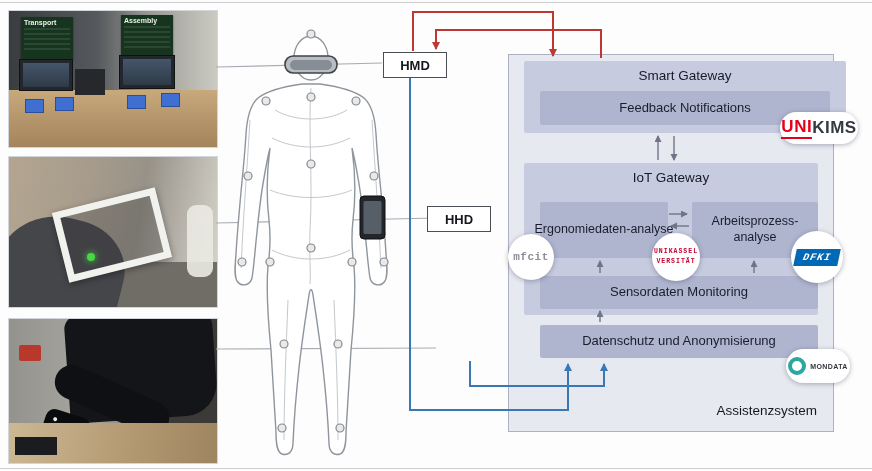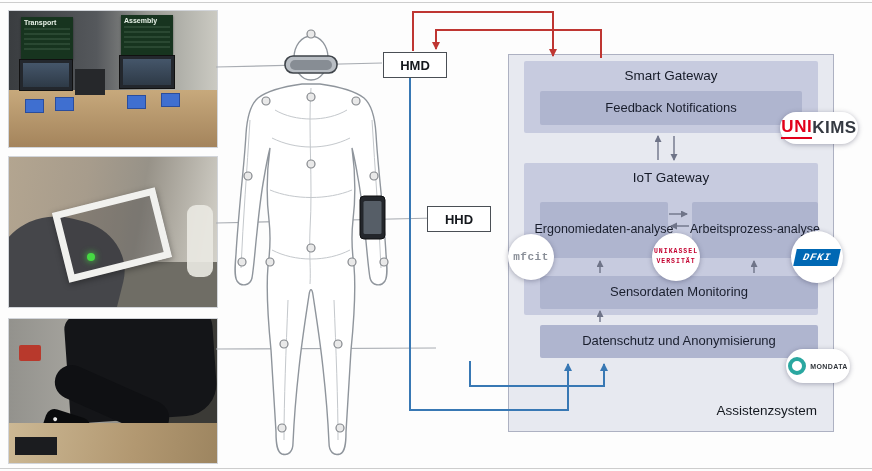--- a/index.html
+++ b/index.html
@@ -62,31 +62,31 @@
   #hmd  { left:383px; top:52px;  width:62px; height:24px; }
   #hhd  { left:427px; top:206px; width:62px; height:24px; }
   #wban { left:437px; top:336px; width:66px; height:24px; }
 
   
   #panel {
     position:absolute; left:508px; top:54px; width:324px; height:376px; z-index:1;
     background:var(--c-panelBg,#e7e9f0); border:1px solid #adb1c2;
   }
   .midbox { position:absolute; background:var(--c-boxMid,#c7cbdf); border-radius:2px; }
-  #sg-box  { left:15px; top:6px;   width:294px; height:72px; }
+  #sg-box  { left:15px; top:6px;   width:294px; height:72px;padding-left:28px; }
   #iot-box { left:15px; top:108px; width:294px; height:152px; }
   .box-title { position:absolute; left:0; right:0; top:7px; text-align:center; font-size:13.5px; color:#161b28; }
   .innerbar {
     position:absolute; background:var(--c-boxInner,#afb5cf); border-radius:2px;
     display:flex; align-items:center; justify-content:center; text-align:center;
     font-size:12.5px; color:#191e2d; line-height:1.25;
   }
   #sg-feedback { left:16px; right:16px; top:30px; height:34px; font-size:13px; }
   #erg  { left:16px;  top:39px;  width:128px; height:56px; flex-direction:row; }
-  #arb  { left:168px; top:39px;  width:126px; height:56px; flex-direction:row; }
+  #arb  { left:168px; top:39px;  width:126px; height:56px; flex-direction:column; }
   #sens { left:16px;  top:113px; width:278px; height:33px; font-size:13px; }
   #daten { left:31px; top:270px; width:278px; height:33px; font-size:13px; }
   #assist { position:absolute; right:16px; bottom:13px; font-size:13.5px; color:#14181f; }
 
   
   .logo { position:absolute; z-index:4; background:#fff; box-shadow:0 1px 5px rgba(40,40,70,.35);
           display:flex; align-items:center; justify-content:center; }
   .logo-circle { border-radius:50%;font-family:Liberation Mono, monospace; }
   #logo-mfcit { left:508px; top:234px; width:46px; height:46px; font-size:11px; font-weight:bold;
                 color:#8a8f98; letter-spacing:.5px; }

